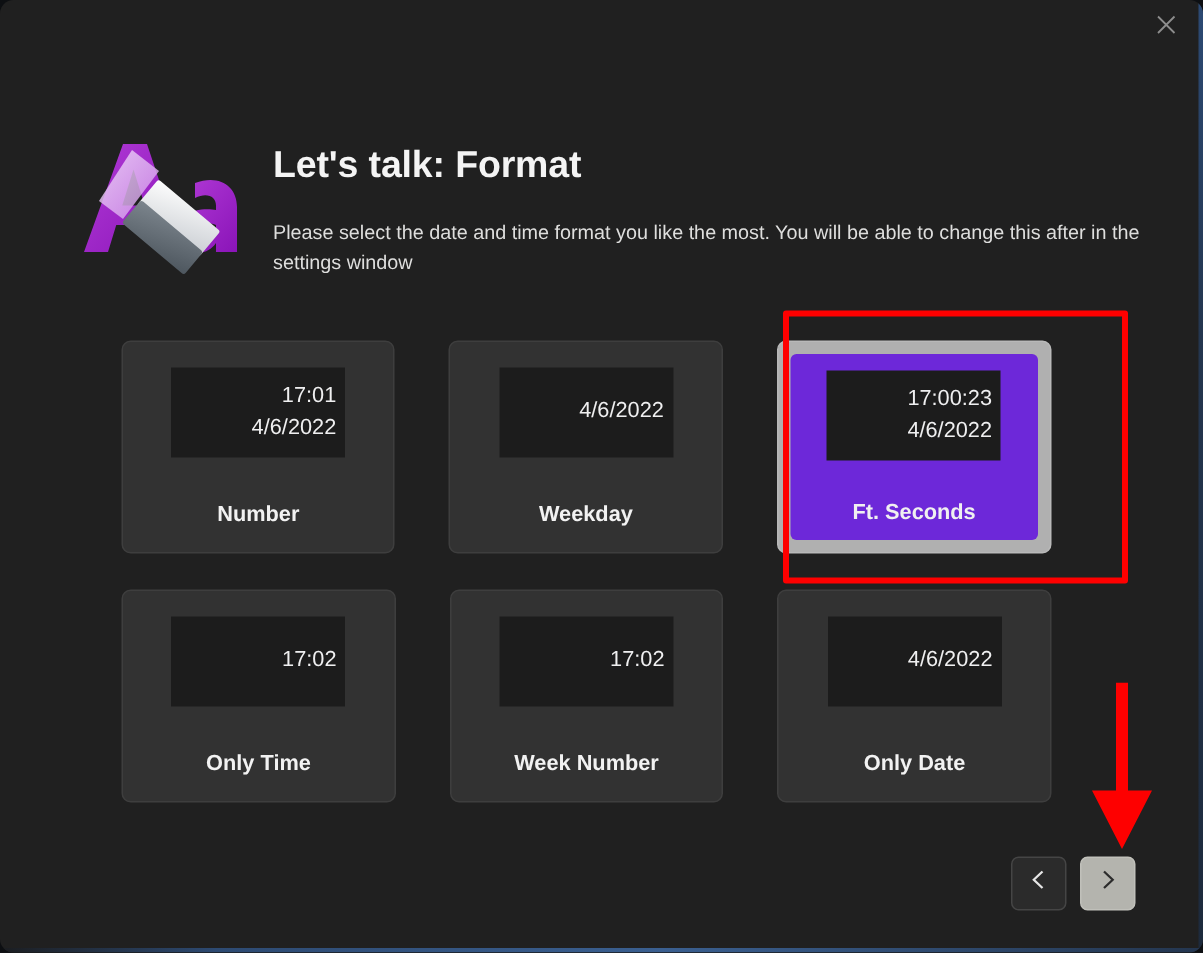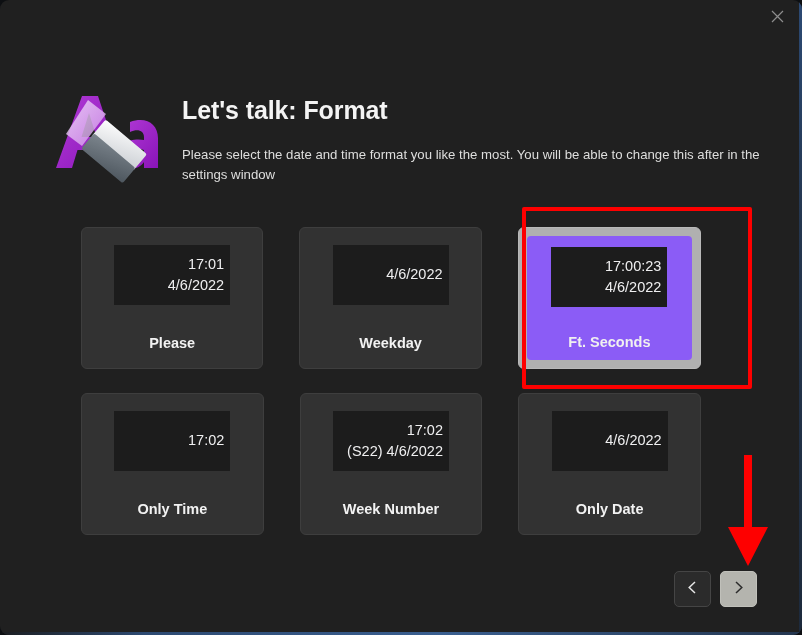--- a/index.html
+++ b/index.html
@@ -112,21 +112,21 @@
     width: 192px;
     height: 142px;
   }
   .card-inner {
     width: 100%; height: 100%;
     display: flex;
     flex-direction: column;
     align-items: center;
   }
   .format-card.selected .card-inner {
-    background: #8b5cf6;
+    background: #6d28d9;
     border-radius: 4px;
   }
   .preview-box {
     margin-top: 17px;
     width: 116px;
     min-height: 60px;
     background: #1c1c1c;
     color: #efeff0;
     font-size: 14.5px;
     line-height: 21px;
@@ -252,21 +252,21 @@
   </div>
 
   <div id="format-grid">
       <div class="grid-row">
         <div class="format-card">
           <div class="card-inner">
             <div class="preview-box">
               <div class="pv-line">17:01</div>
               <div class="pv-line">4/6/2022</div>
             </div>
-            <div class="card-label">Please</div>
+            <div class="card-label">Number</div>
           </div>
         </div>
         <div class="format-card">
           <div class="card-inner">
             <div class="preview-box">
               <div class="pv-line">4/6/2022</div>
             </div>
             <div class="card-label">Weekday</div>
           </div>
         </div>
@@ -286,21 +286,20 @@
             <div class="preview-box">
               <div class="pv-line">17:02</div>
             </div>
             <div class="card-label">Only Time</div>
           </div>
         </div>
         <div class="format-card">
           <div class="card-inner">
             <div class="preview-box">
               <div class="pv-line">17:02</div>
-              <div class="pv-line">(S22) 4/6/2022</div>
             </div>
             <div class="card-label">Week Number</div>
           </div>
         </div>
         <div class="format-card">
           <div class="card-inner">
             <div class="preview-box">
               <div class="pv-line">4/6/2022</div>
             </div>
             <div class="card-label">Only Date</div>

